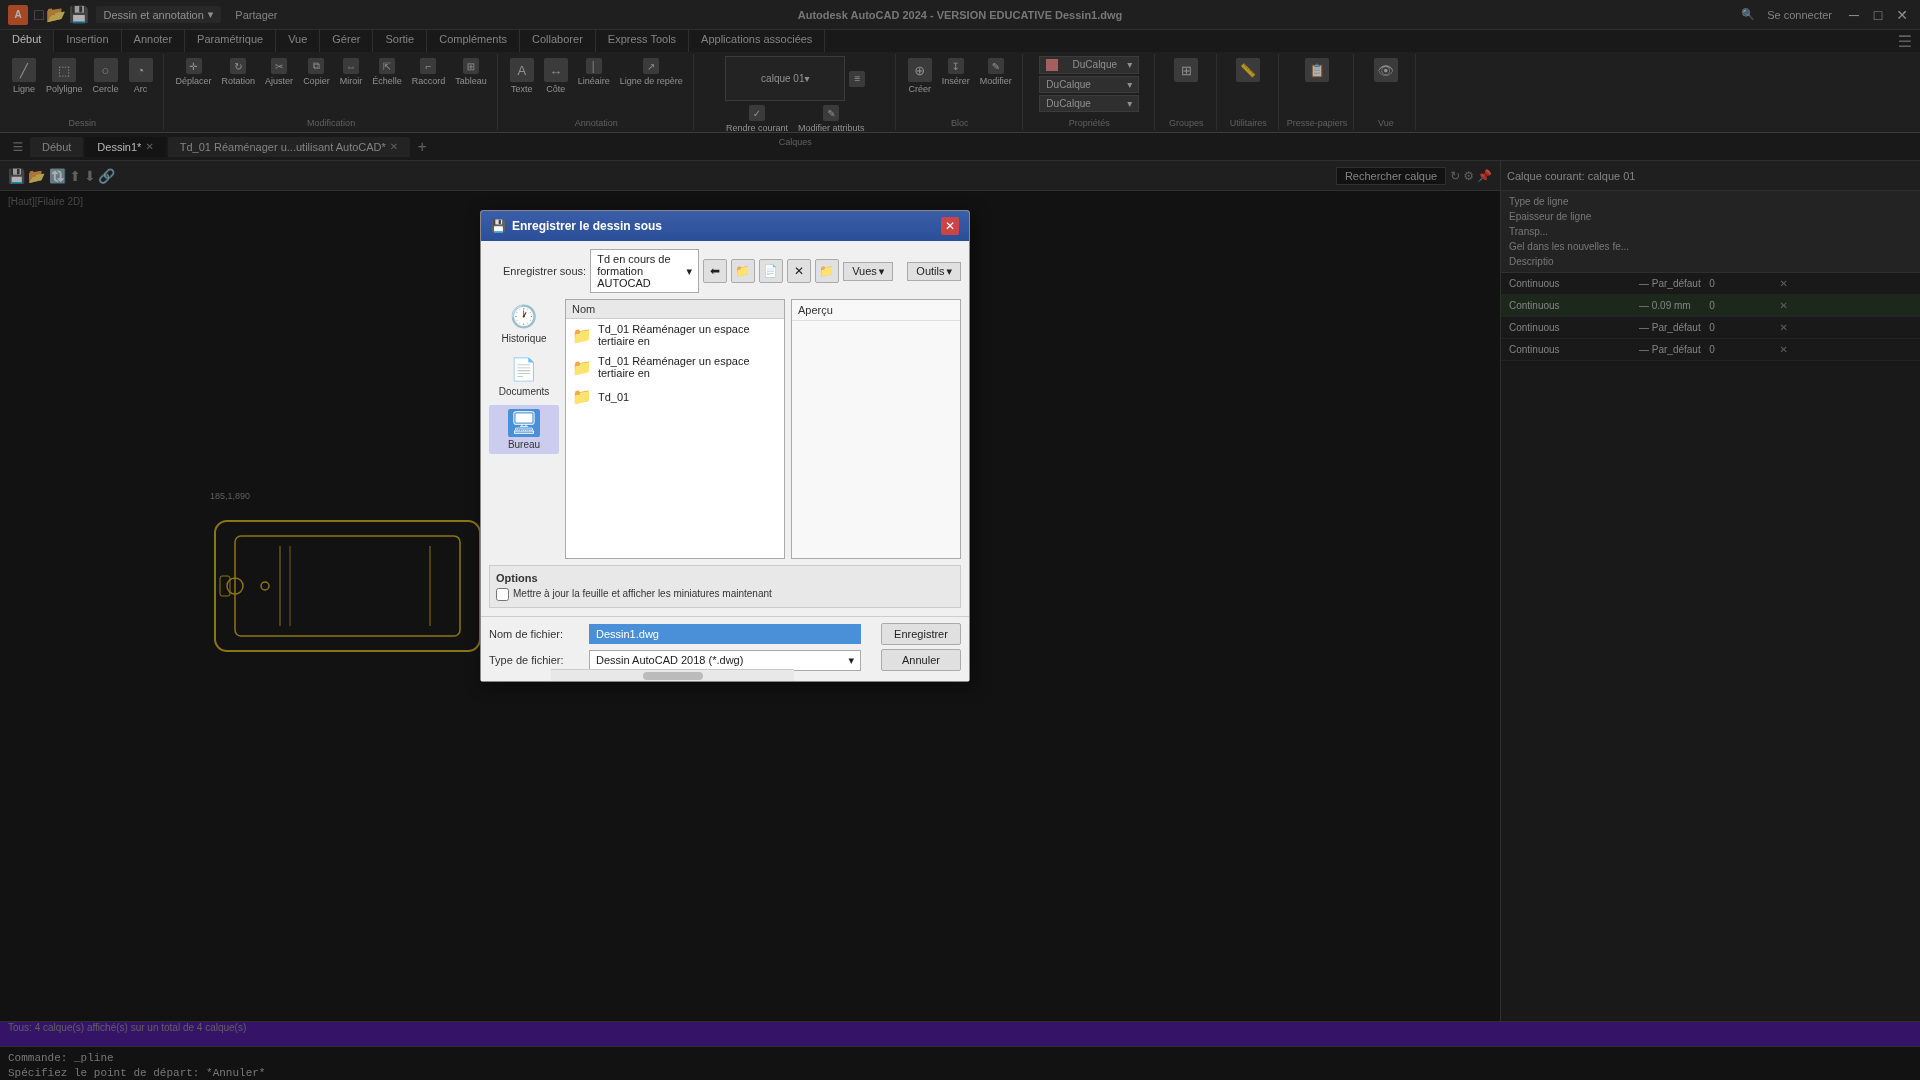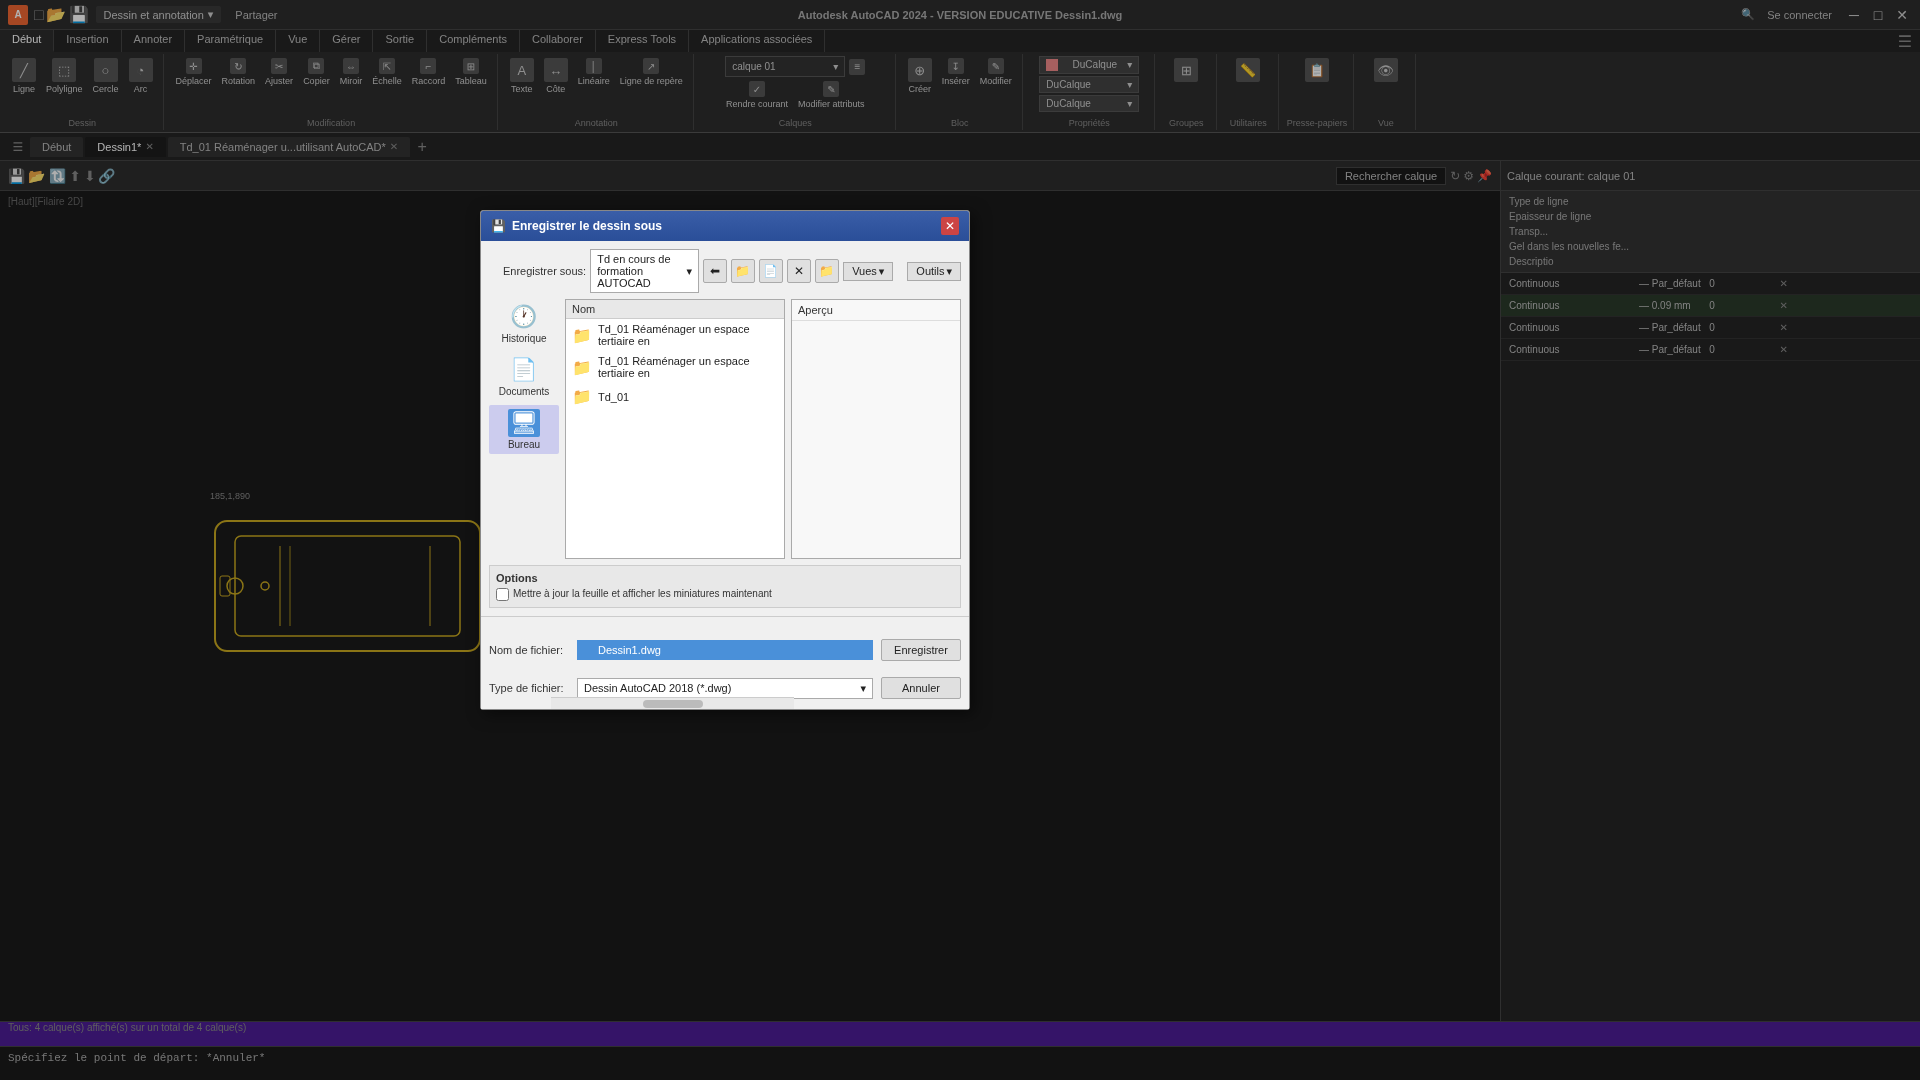--- a/index.html
+++ b/index.html
@@ -408,23 +408,22 @@
     }
 
     #dialog-footer {
       padding: 6px 8px;
       background: #f0f0f0;
       border-top: 1px solid #ccc;
     }
     .footer-row {
       display: flex;
       align-items: center;
-      gap: 8px;
+      gap: 20px;
       margin-bottom: 4px;
-      margin-top: 16px;
     }
     .footer-label {
       font-size: 11px;
       color: #333;
       width: 80px;
     }
     .footer-input {
       flex: 1;
       padding: 3px 6px;
       border: 1px solid #aaa;
@@ -586,21 +585,21 @@
         <div class="ribbon-btn">
           <div class="ribbon-icon-sm">↗</div>
           <span>Ligne de repère</span>
         </div>
       </div>
       <div class="ribbon-group-label">Annotation</div>
     </div>
 
     <div class="ribbon-group" style="min-width:200px;">
       <div style="display:flex;align-items:center;gap:4px;margin-bottom:2px;">
-        <div style="background:#333;border:1px solid #555;padding:4px 6px;font-size:10px;color:#ccc;min-width:120px;display:flex;justify-content:space-between;cursor:pointer;">
+        <div style="background:#333;border:1px solid #555;padding:16px 6px;font-size:10px;color:#ccc;min-width:120px;display:flex;justify-content:center;cursor:pointer;">
           <span>calque 01</span>
             <span>▾</span>
         </div>
         <div class="ribbon-icon-sm">≡</div>
       </div>
       <div style="display:flex;gap:2px;">
         <div class="ribbon-btn">
           <div class="ribbon-icon-sm">✓</div>
           <span>Rendre courant</span>
         </div>
@@ -797,20 +796,23 @@
       </div>
     </div>
   </div>
 </div>
 
 <div id="status-bar">
   <span>Tous: 4 calque(s) affiché(s) sur un total de 4 calque(s)</span>
 </div>
 
 <div id="command-area">
+  <div class="cmd-line">
+    <span>Commande: _pline</span>
+  </div>
   <div class="cmd-line">
     <span>Spécifiez le point de départ: *Annuler*</span>
   </div>
 
 </div>
 
 <div id="modal-overlay">
 
   <div id="save-dialog">
 
@@ -897,21 +899,21 @@
         <div class="option-row">
           <input type="checkbox" style="">
           <span>Mettre à jour la feuille et afficher les miniatures maintenant</span>
         </div>
       </div>
     </div>
 
     <div id="dialog-footer">
       <div class="footer-row">
         <span class="footer-label">Nom de fichier:</span>
-        <input type="text" class="footer-input" style="flex: 1 1 0%; padding: 3px 20px; border: 1px solid rgb(74, 144, 217); font-size: 11px; background: rgb(74, 144, 217); color: white;" value="Dessin1.dwg">
+        <input type="text" class="footer-input" style="flex: 1 1 0%; padding: 3px 6px; border: 1px solid rgb(74, 144, 217); font-size: 11px; background: rgb(74, 144, 217); color: white;" value="Dessin1.dwg">
         <div class="footer-btn">Enregistrer</div>
       </div>
       <div class="footer-row">
         <span class="footer-label">Type de fichier:</span>
         <div class="footer-dropdown">
           <span>Dessin AutoCAD 2018 (*.dwg)</span>
           <span>▾</span>
         </div>
         <div class="footer-btn">Annuler</div>
       </div>

